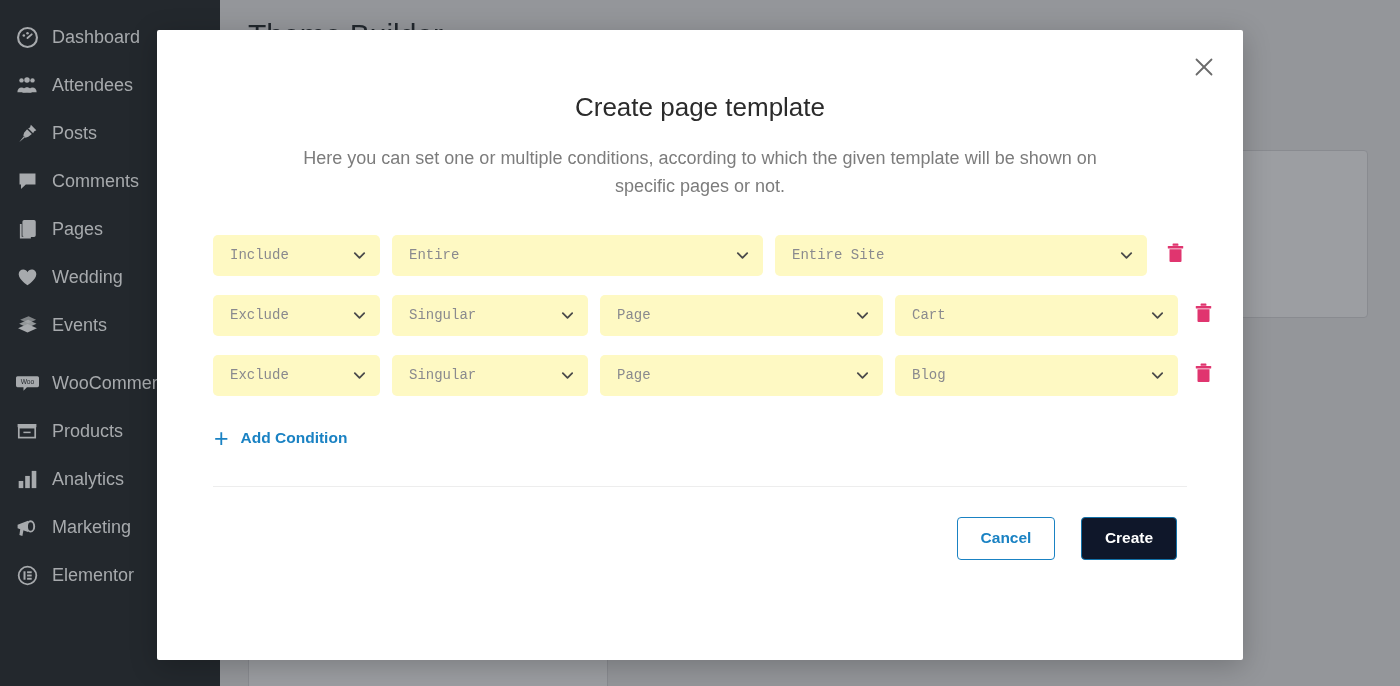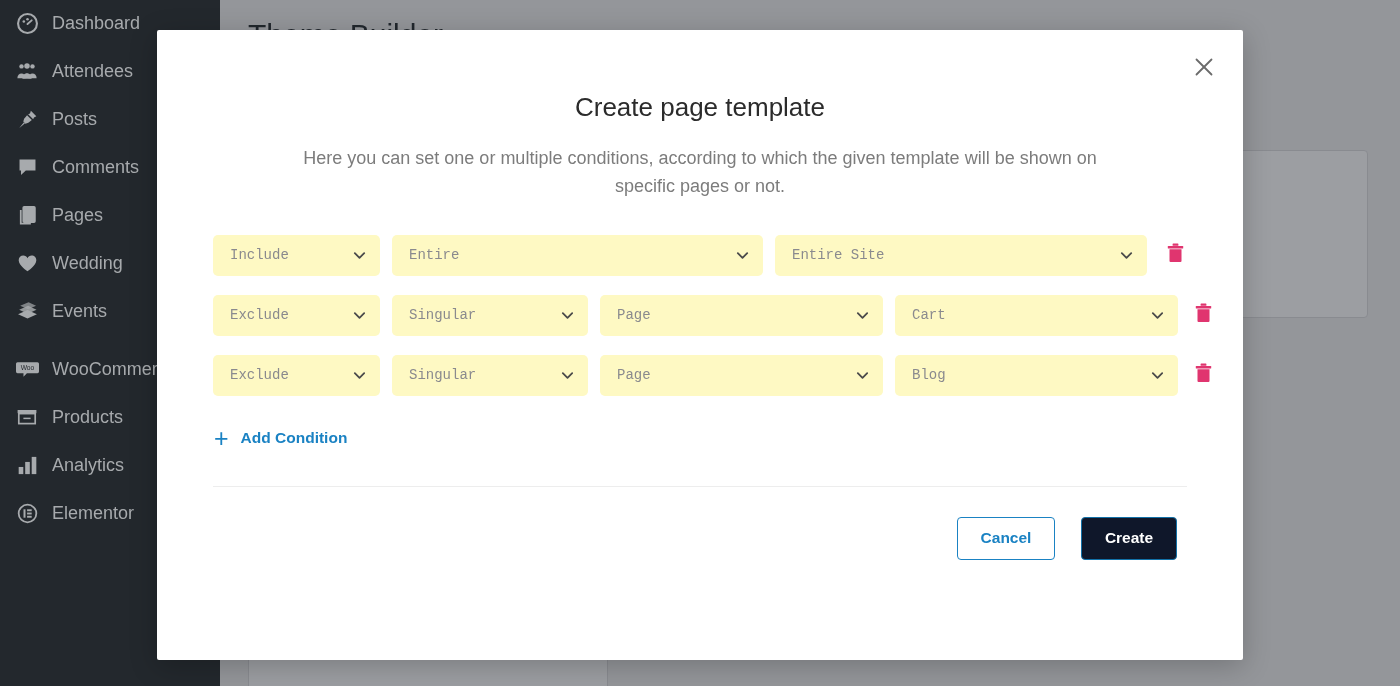--- a/index.html
+++ b/index.html
@@ -108,21 +108,21 @@
     display: flex;
     align-items: center;
     height: 34px;
     padding-left: 12px;
     color: #a7aaad;
     font-size: 18px;
     white-space: nowrap;
     margin-bottom: 14px;
   }
 
-  .nav-item:first-child { margin-top: 6px; text-align: center; }
+  .nav-item:first-child { margin-top: 20px; text-align: center; }
 
   .nav-icon {
     width: 30px;
     min-width: 30px;
     height: 24px;
     display: flex;
     align-items: center;
     justify-content: center;
     margin-right: 10px;
     color: #a7aaad;
@@ -415,20 +415,30 @@
     <span class="nav-icon">
       <svg width="21" height="21" viewBox="0 0 20 20" fill="currentColor">
           <rect x="1.6" y="11.4" width="4.4" height="6.8"></rect>
           <rect x="7.8" y="6.6" width="4.4" height="11.6"></rect>
           <rect x="14" y="1.8" width="4.4" height="16.4"></rect>
         </svg>
     </span>
     <span class="nav-label">Analytics</span>
   </div>
 
+  <div class="nav-item">
+    <span class="nav-icon">
+      <svg width="22" height="21" viewBox="0 0 22 20" fill="currentColor">
+          <path d="M1.6 7.2 L12 3.2 V14.6 L1.6 10.8 Z"></path>
+          <path d="M4.4 10.6 L7.6 11.8 L6.4 18.4 L3.4 17.4 Z"></path>
+          <ellipse cx="14.6" cy="8.9" rx="3.6" ry="5.2" fill="none" stroke="currentColor" stroke-width="1.9"></ellipse>
+        </svg>
+    </span>
+    <span class="nav-label">Marketing</span>
+  </div>
 
   <div class="nav-item">
     <span class="nav-icon">
       <svg width="21" height="21" viewBox="0 0 20 20" fill="none" stroke="currentColor" stroke-width="1.7">
           <circle cx="10" cy="10" r="8.4"></circle>
           <rect x="6.2" y="6" width="1.9" height="8" fill="currentColor" stroke="none"></rect>
           <rect x="9.6" y="6" width="4.4" height="1.8" fill="currentColor" stroke="none"></rect>
           <rect x="9.6" y="9.1" width="4.4" height="1.8" fill="currentColor" stroke="none"></rect>
           <rect x="9.6" y="12.2" width="4.4" height="1.8" fill="currentColor" stroke="none"></rect>
         </svg>

